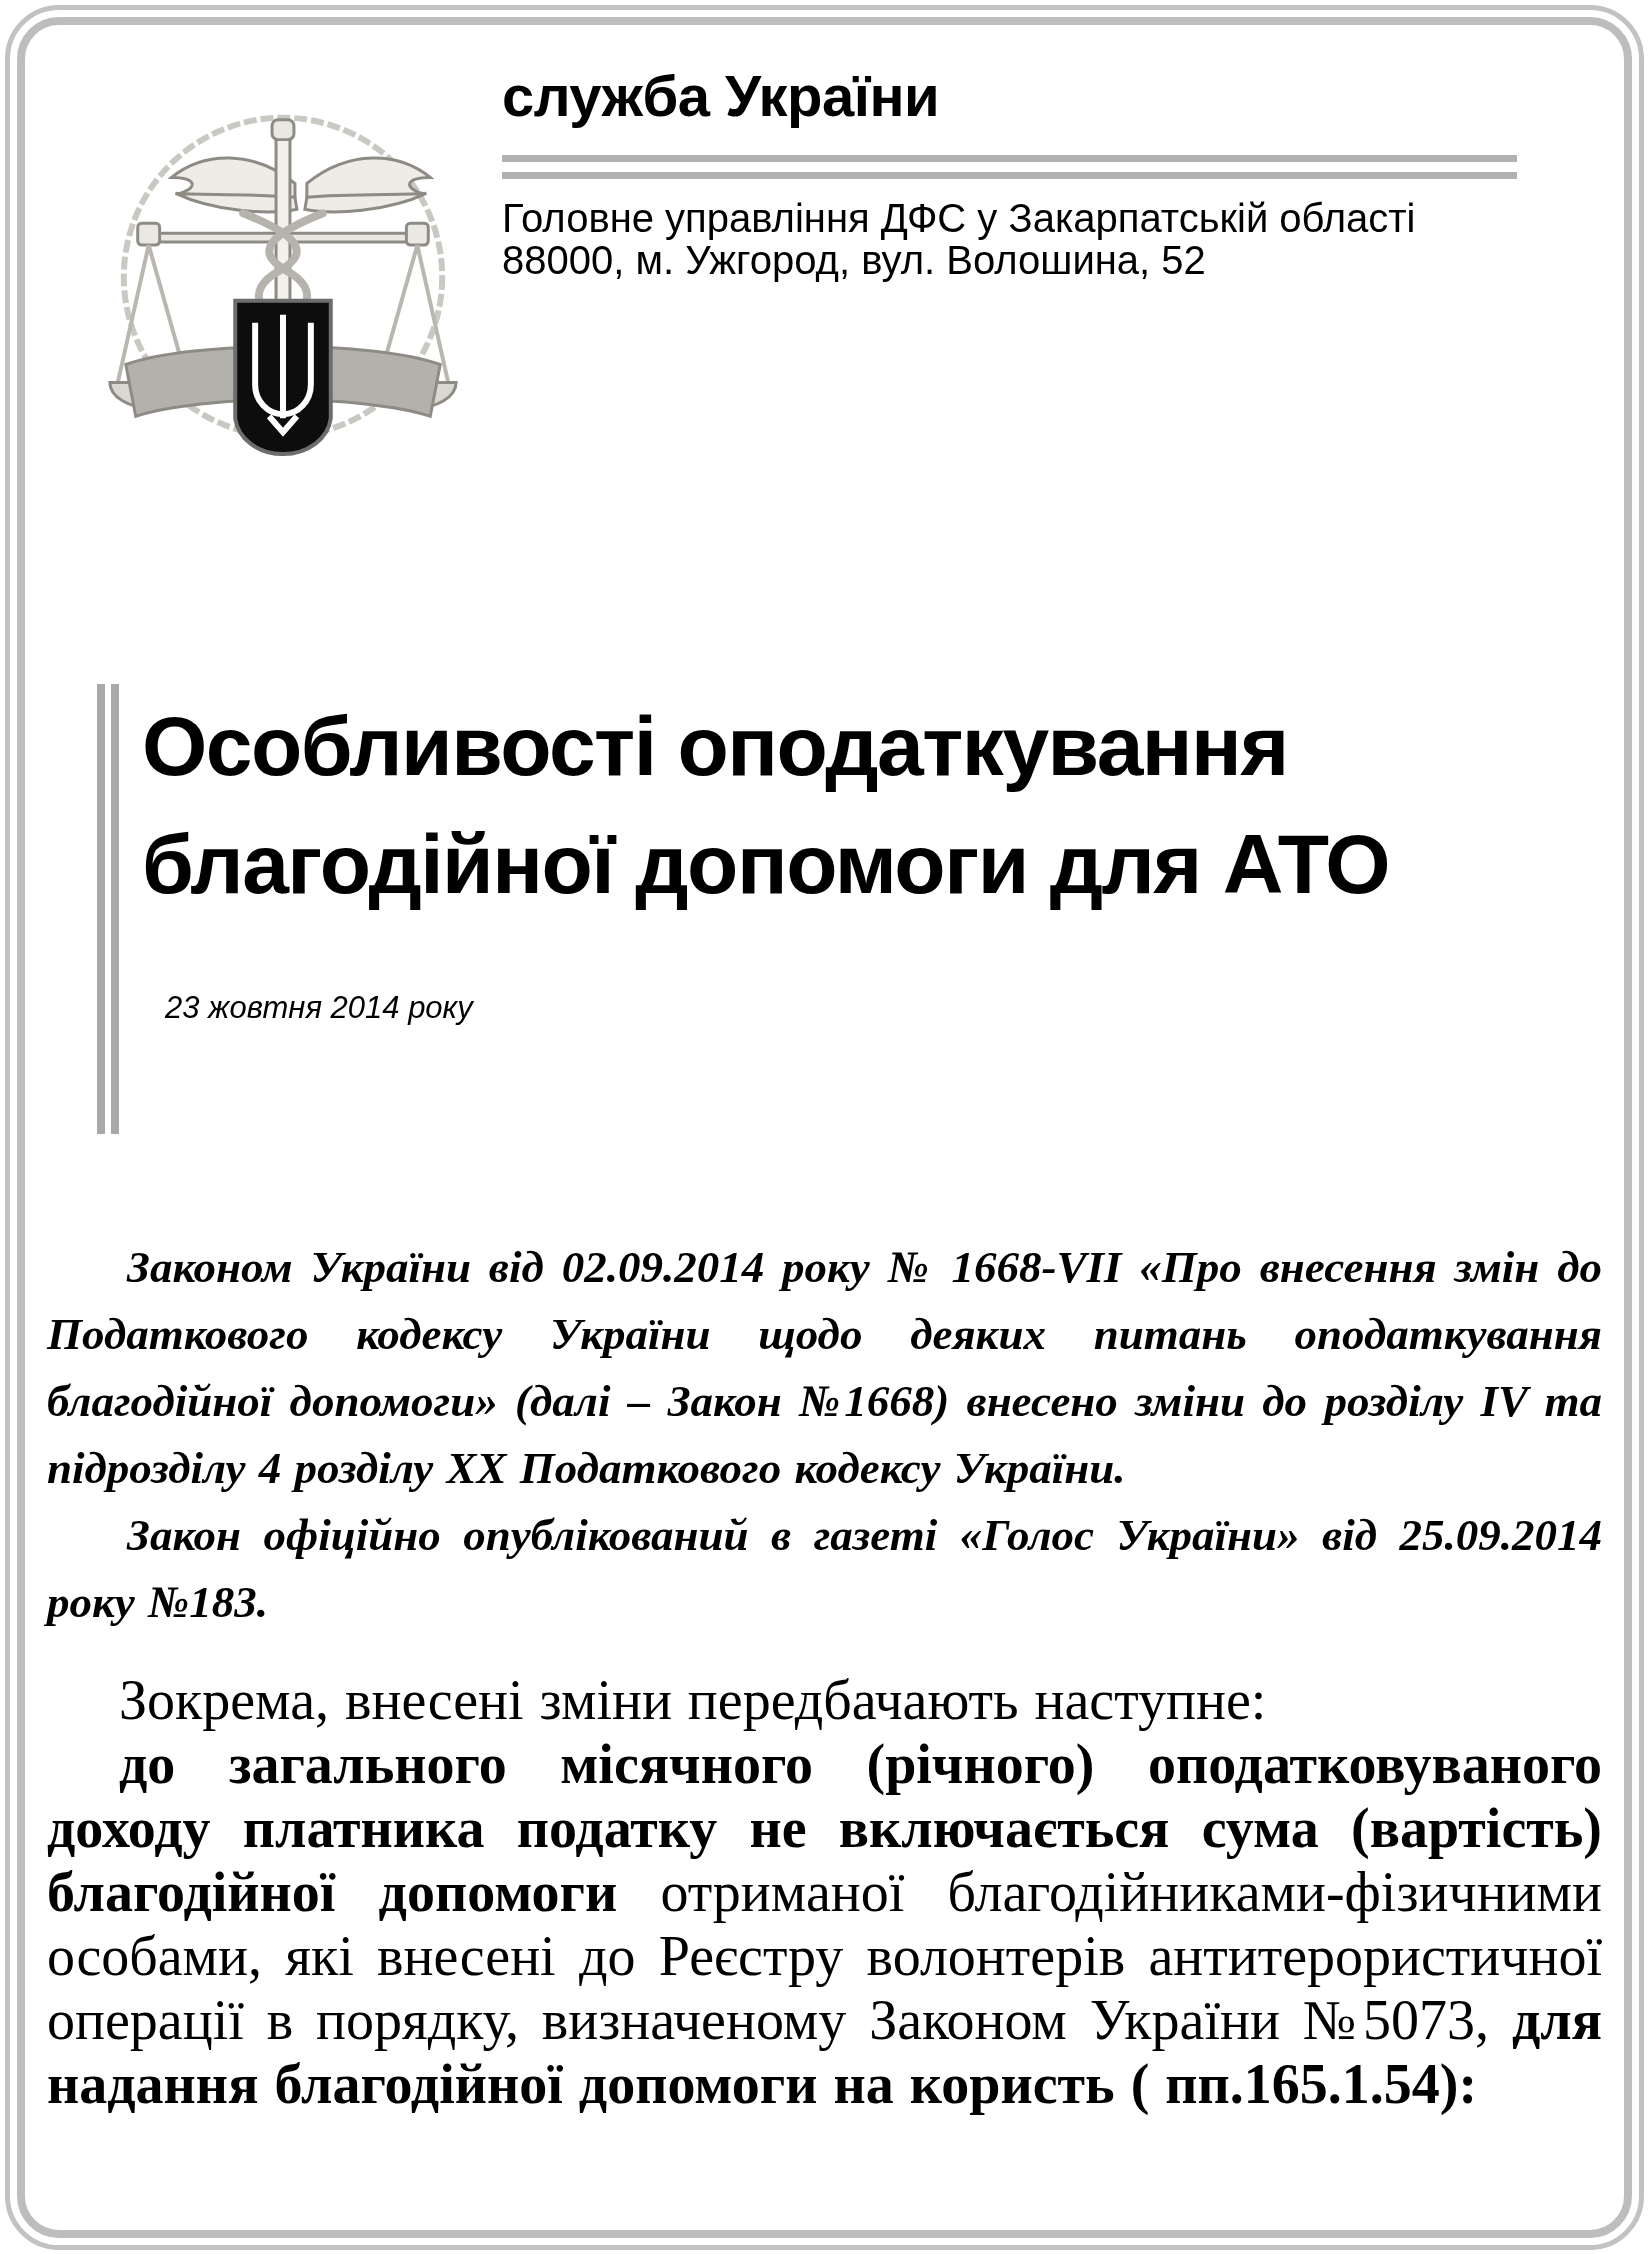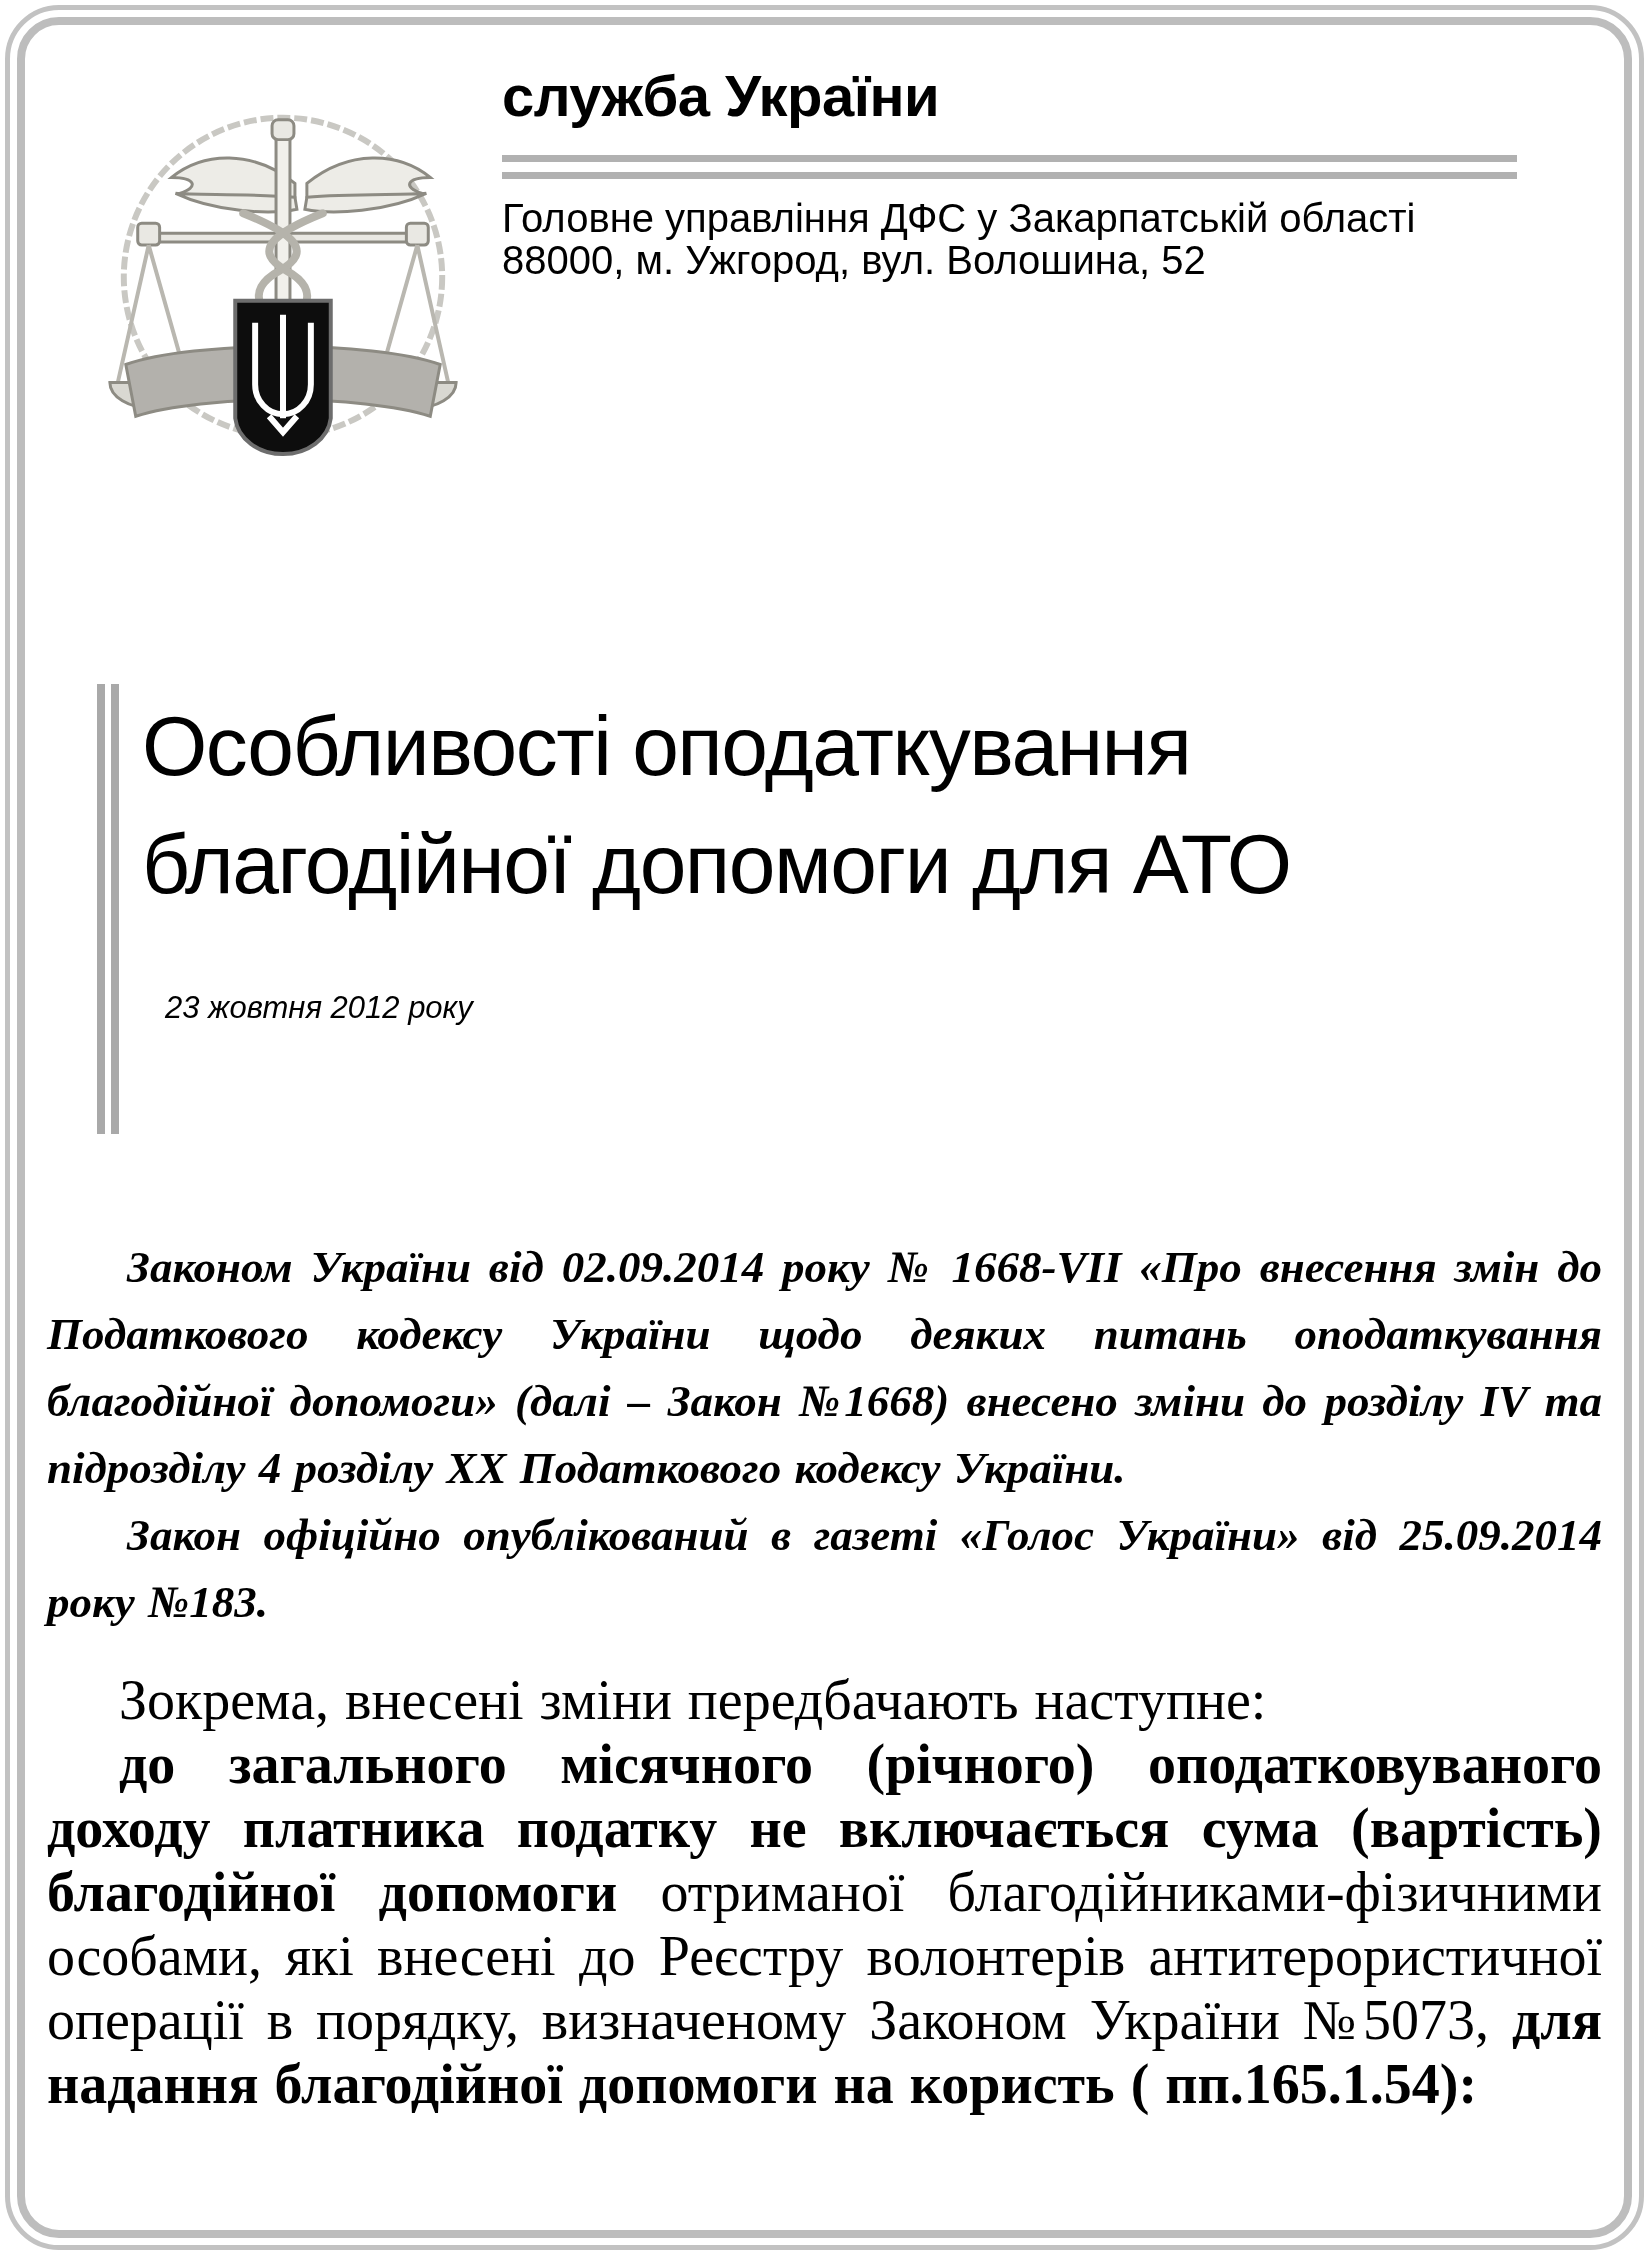--- a/index.html
+++ b/index.html
@@ -29,21 +29,21 @@
     letter-spacing:-0.5px;white-space:nowrap;
   }
   .head-rule{width:1015px;height:7px;background:#b1b1b1;margin-top:22px;}
   .head-rule + .head-rule{margin-top:10px;}
   .contact{margin-top:18px;font-size:40px;line-height:42px;}
   
   .accent-bar{position:absolute;width:8px;height:450px;top:684px;background:#a9a9a9;}
   .bar1{left:97px;} .bar2{left:111px;}
   .article-title{
     position:absolute;left:142px;top:687px;width:1443px;
-    font-size:84px;line-height:118px;font-weight:normal;letter-spacing:-1.5px;
+    font-size:84px;line-height:118px;font-weight:bold;letter-spacing:-1.5px;
     white-space:nowrap;
   }
   .article-date{
     position:absolute;left:165px;top:990px;
     font-size:31px;font-style:italic;
   }
   
   .doc-body{
     position:absolute;left:47px;top:1234px;width:1555px;
     font-family:"Liberation Serif",serif;
@@ -123,21 +123,21 @@
     <div>88000, м. Ужгород, вул. Волошина, 52</div>
   </div>
 </div>
 
 <div class="accent-bar bar1"></div>
 <div class="accent-bar bar2"></div>
 <div class="article-title">
   <div>Особливості оподаткування</div>
   <div>благодійної допомоги для АТО</div>
 </div>
-<div class="article-date">23 жовтня 2012 року</div>
+<div class="article-date">23 жовтня 2014 року</div>
 
 <div class="doc-body">
   <p class="para italic-para">Законом України від 02.09.2014 року № 1668-VII «Про внесення змін до Податкового кодексу України щодо деяких питань оподаткування благодійної допомоги» (далі – Закон №1668) внесено зміни до розділу IV та підрозділу 4 розділу ХХ Податкового кодексу України.</p>
   <p class="para italic-para">Закон офіційно опублікований в газеті «Голос України» від 25.09.2014 року №183.</p>
   <p class="para plain-para gap-top">Зокрема, внесені зміни передбачають наступне:</p>
   <p class="para plain-para"><span class="b">до загального місячного (річного) оподатковуваного доходу платника податку не включається сума (вартість) благодійної допомоги</span><span> отриманої благодійниками-фізичними особами, які внесені до Реєстру волонтерів антитерористичної операції в порядку, визначеному Законом України №5073, </span><span class="b">для надання благодійної допомоги на користь ( пп.165.1.54):</span></p>
 </div>
 
 
 </body></html>

